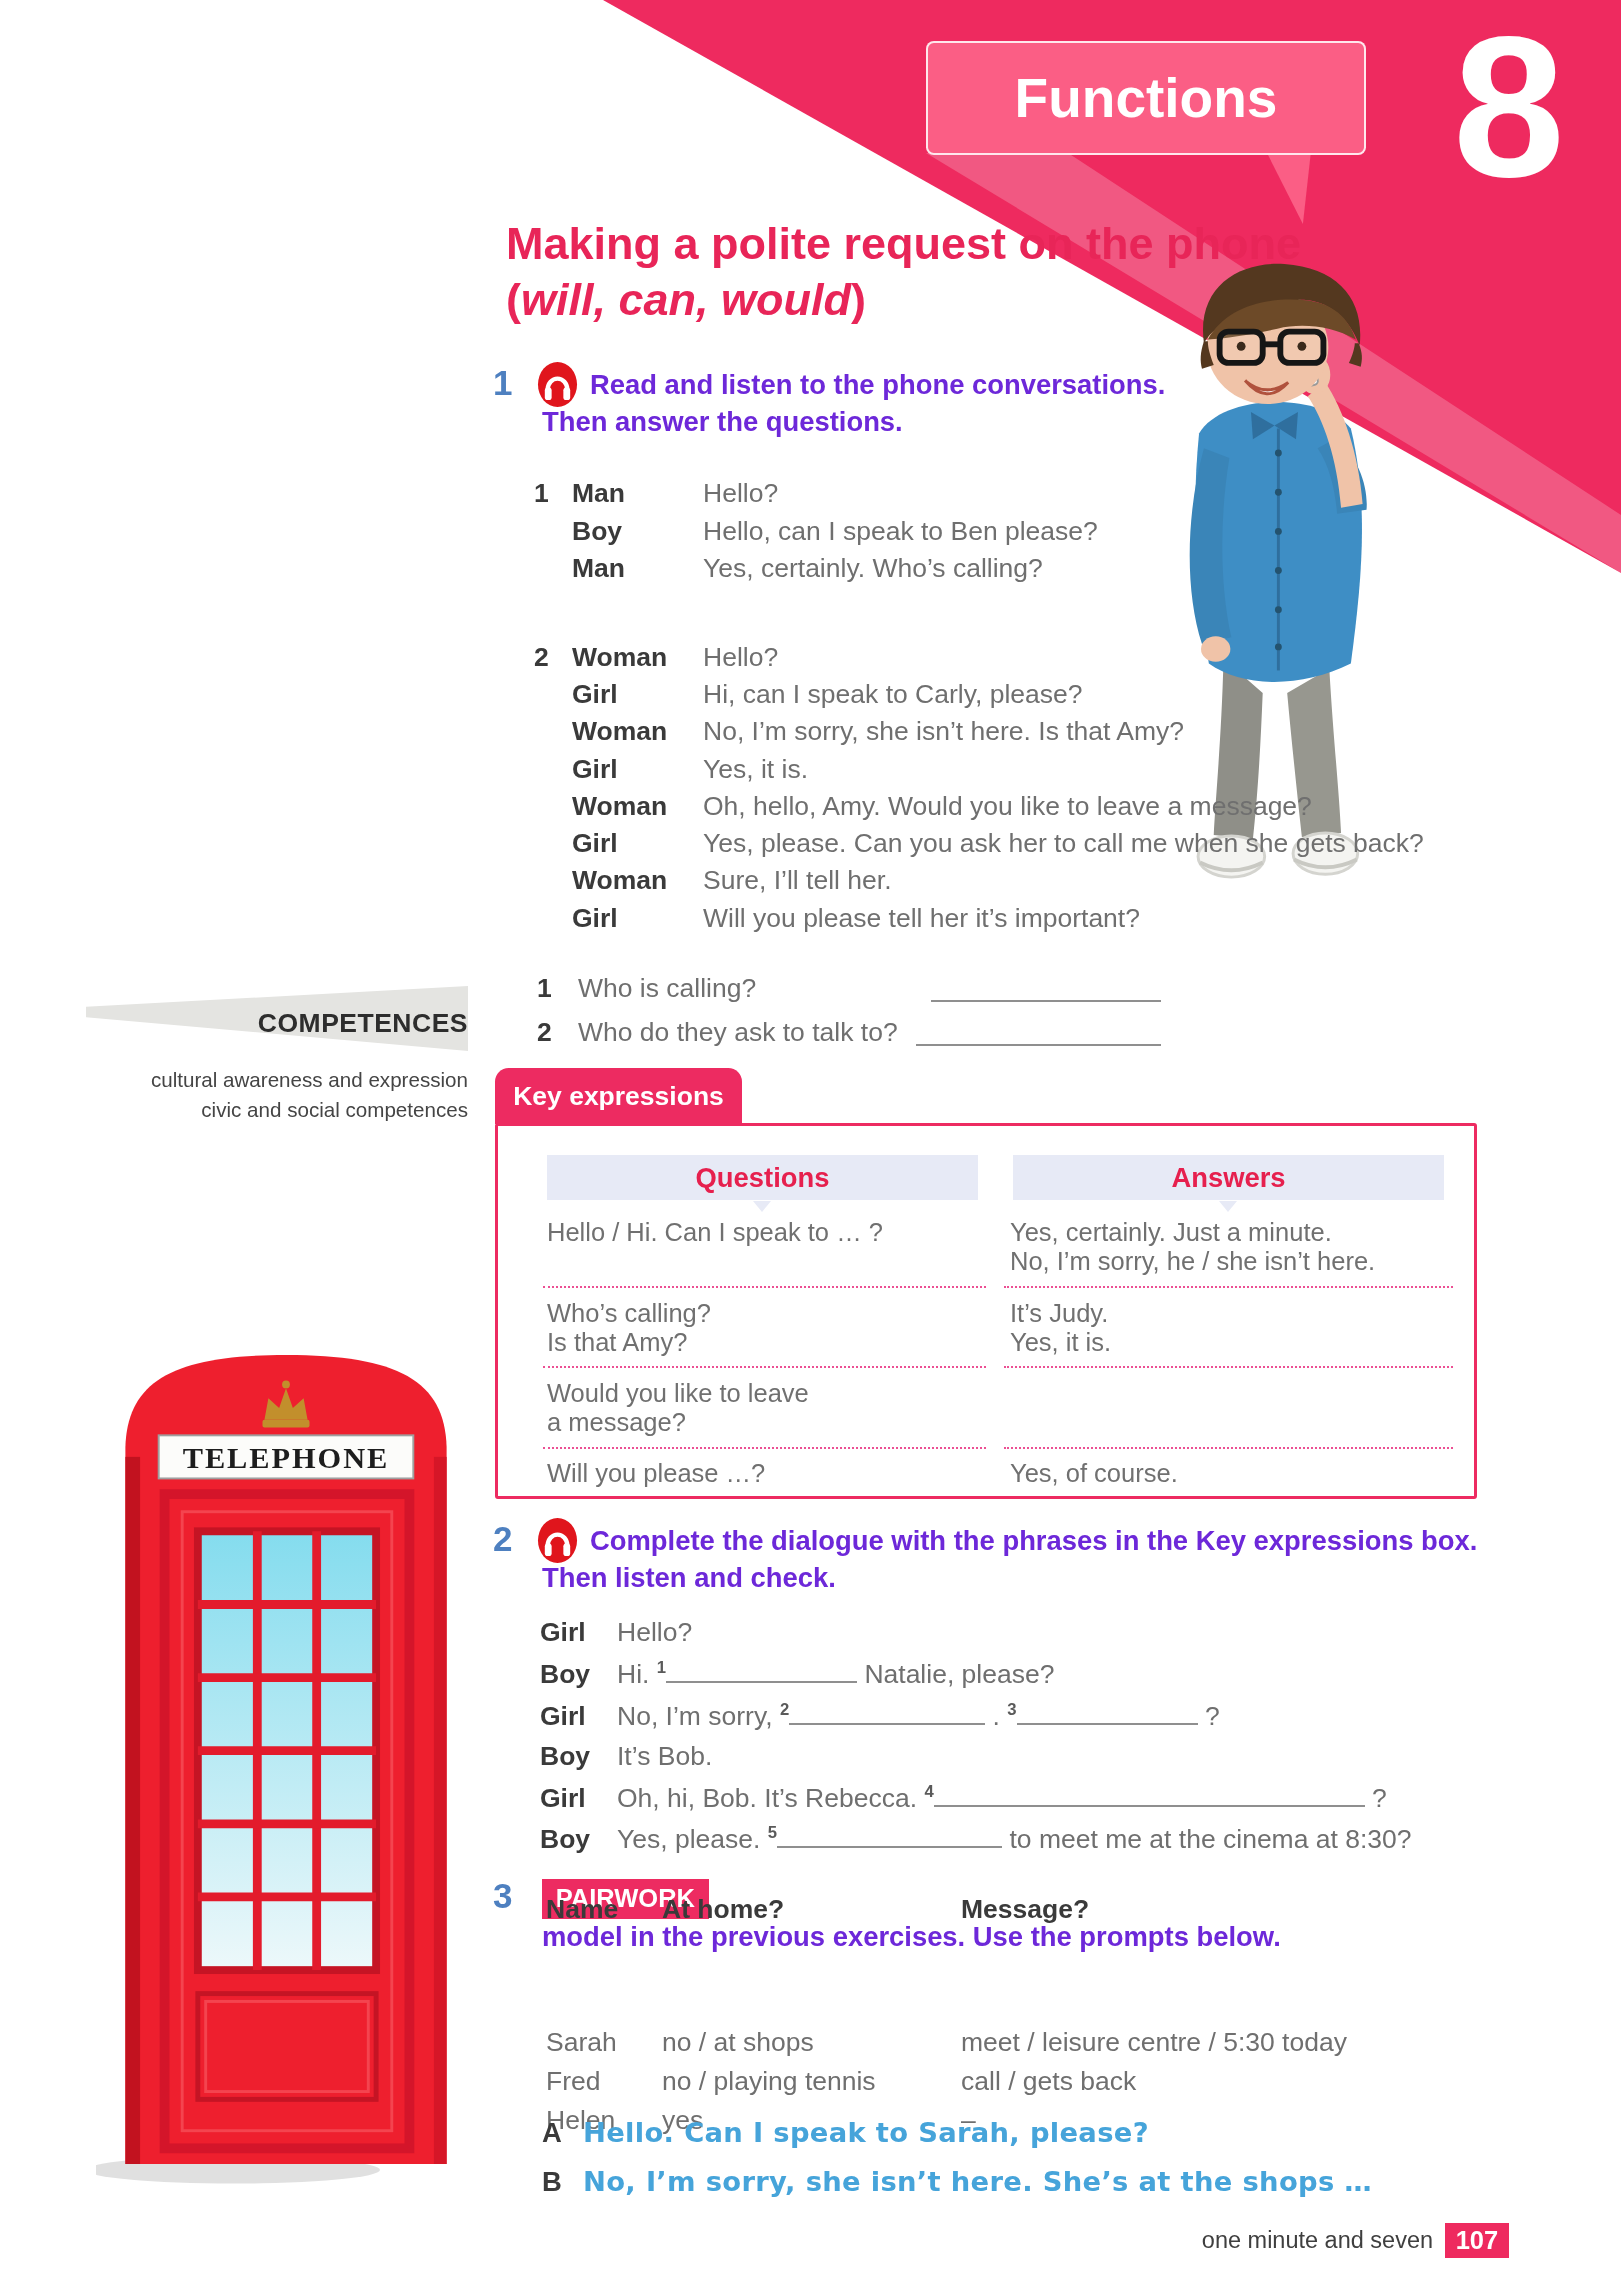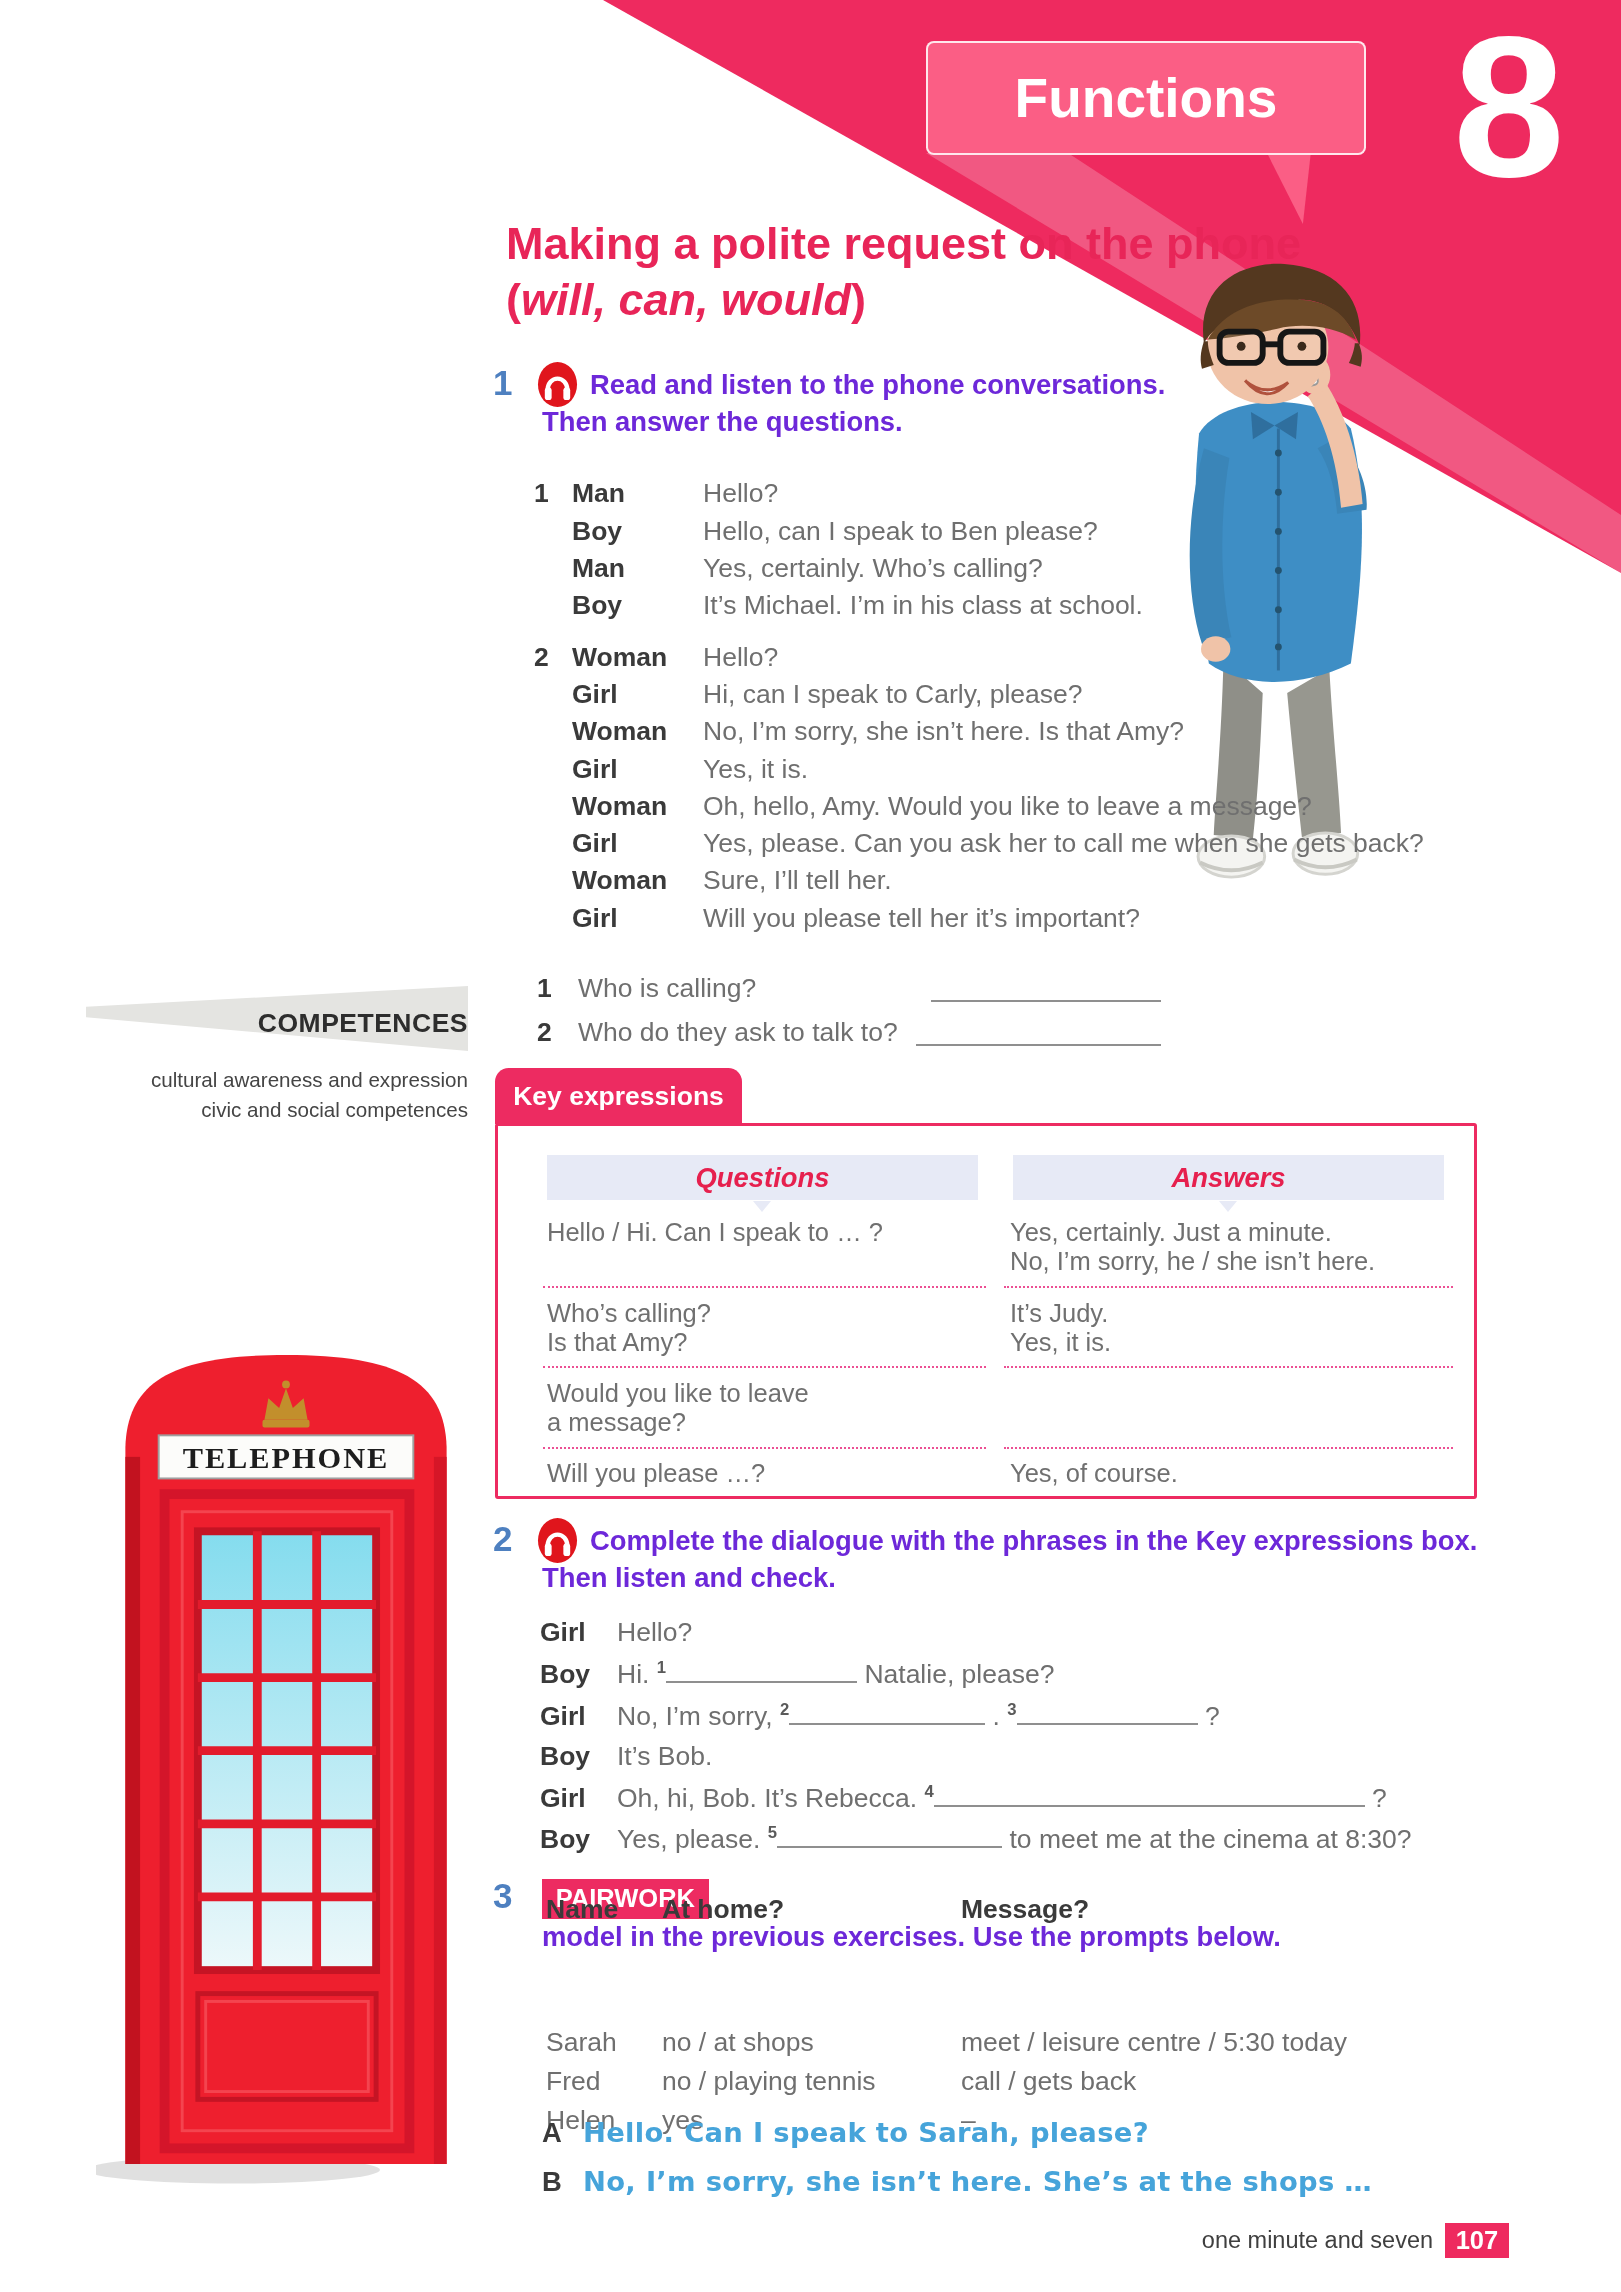--- a/index.html
+++ b/index.html
@@ -47,21 +47,21 @@
   .comp-item{position:absolute;left:37px;width:431px;text-align:right;color:#454545;font-size:20.6px;}
 
   
   .kx-tab{position:absolute;left:495px;top:1068px;width:247px;height:56px;background:#ed2b61;
         border-radius:13.7px 13.7px 0 0;display:flex;align-items:center;justify-content:center;
         color:#fff;font-weight:bold;font-size:26.5px;}
   .kx-box{position:absolute;left:495px;top:1123px;width:982px;height:376px;
         border:3.9px solid #ed2b61;border-radius:2.9px;background:#fff;box-sizing:border-box;}
   .kx-bar{position:absolute;top:29px;width:431px;height:45px;background:#e7eaf6;
         display:flex;align-items:center;justify-content:center;
-        color:#e6204e;font-weight:bold;font-size:27.4px;font-style:italic;}
+        color:#e6204e;font-weight:bold;font-size:27.4px;}
   .kx-bar::after{content:"";position:absolute;left:50%;bottom:-11.8px;margin-left:-9.8px;
         border:9.8px solid transparent;border-top:11.8px solid #e7eaf6;border-bottom:0;}
   .kx-cell{position:absolute;font-size:25.5px;line-height:29px;color:#707070;white-space:nowrap;}
   .kx-dot{position:absolute;border-bottom:2.9px dotted #ec4f93;height:0;}
 
   .badge{display:inline-block;background:#ed2b61;color:#fff;font-weight:bold;font-size:25.5px;
         padding:4.9px 13.7px 5.9px;text-align:center;}
 
   .tbl-h{font-size:26.5px;font-weight:bold;color:#3a3a3a;}
   .tbl-r{font-size:26.5px;color:#6f6f6f;}
@@ -146,21 +146,20 @@
     <path d="M11,29 a10,11 0 0 1 20,0" stroke="#fff" stroke-width="4.5" fill="none"></path>
     <rect x="8" y="27" width="7" height="13" rx="3" fill="#fff"></rect>
     <rect x="27" y="27" width="7" height="13" rx="3" fill="#fff"></rect>
   </svg>
   <div class="abs instr" style="left:590px;top:369px">Read and listen to the phone conversations.</div>
   <div class="abs instr" style="left:542px;top:406px">Then answer the questions.</div>
 
   <div class="abs dlg-row" style="left:534px;top:478px"><span class="n">1</span><span class="sp">Man</span><span>Hello?</span></div>
   <div class="abs dlg-row" style="left:572px;top:516px"><span class="sp">Boy</span><span>Hello, can I speak to Ben please?</span></div>
   <div class="abs dlg-row" style="left:572px;top:553px"><span class="sp">Man</span><span>Yes, certainly. Who’s calling?</span></div>
-  <div class="abs dlg-row" style="left:572px;top:590px"><span class="sp">Boy</span><span>It’s Michael. I’m in his class at school.</span></div>
 
   <div class="abs dlg-row" style="left:534px;top:642px"><span class="n">2</span><span class="sp">Woman</span><span>Hello?</span></div>
   <div class="abs dlg-row" style="left:572px;top:679px"><span class="sp">Girl</span><span>Hi, can I speak to Carly, please?</span></div>
   <div class="abs dlg-row" style="left:572px;top:716px"><span class="sp">Woman</span><span>No, I’m sorry, she isn’t here. Is that Amy?</span></div>
   <div class="abs dlg-row" style="left:572px;top:754px"><span class="sp">Girl</span><span>Yes, it is.</span></div>
   <div class="abs dlg-row" style="left:572px;top:791px"><span class="sp">Woman</span><span>Oh, hello, Amy. Would you like to leave a message?</span></div>
   <div class="abs dlg-row" style="left:572px;top:828px"><span class="sp">Girl</span><span>Yes, please. Can you ask her to call me when she gets back?</span></div>
   <div class="abs dlg-row" style="left:572px;top:865px"><span class="sp">Woman</span><span>Sure, I’ll tell her.</span></div>
   <div class="abs dlg-row" style="left:572px;top:903px"><span class="sp">Girl</span><span>Will you please tell her it’s important?</span></div>
 

